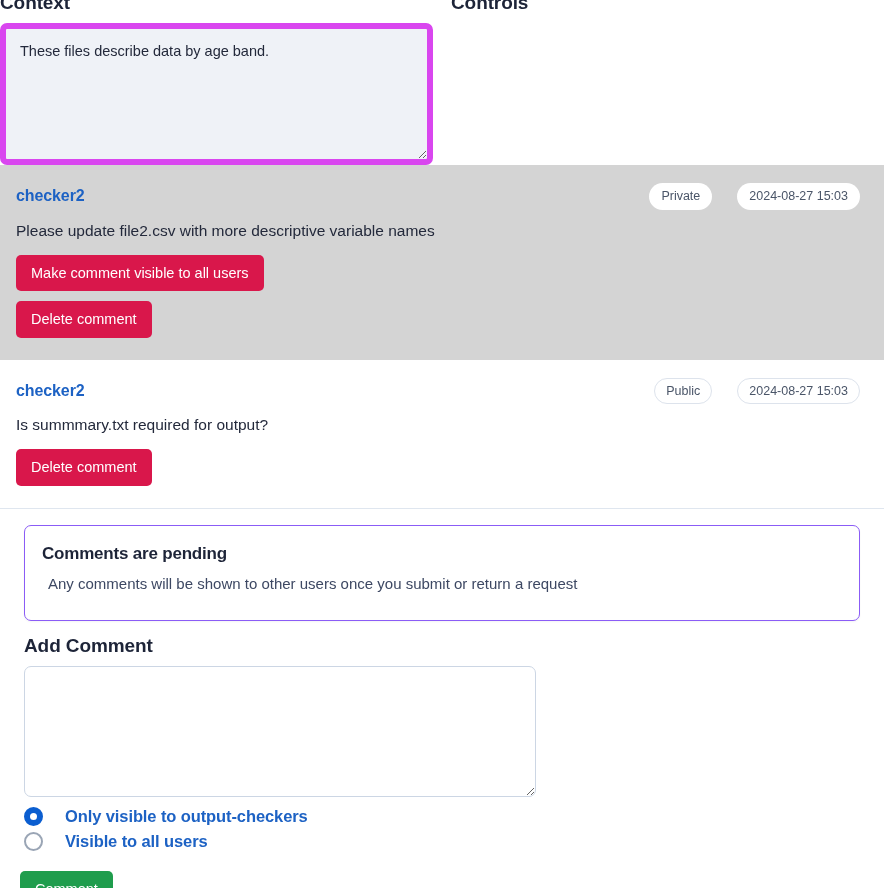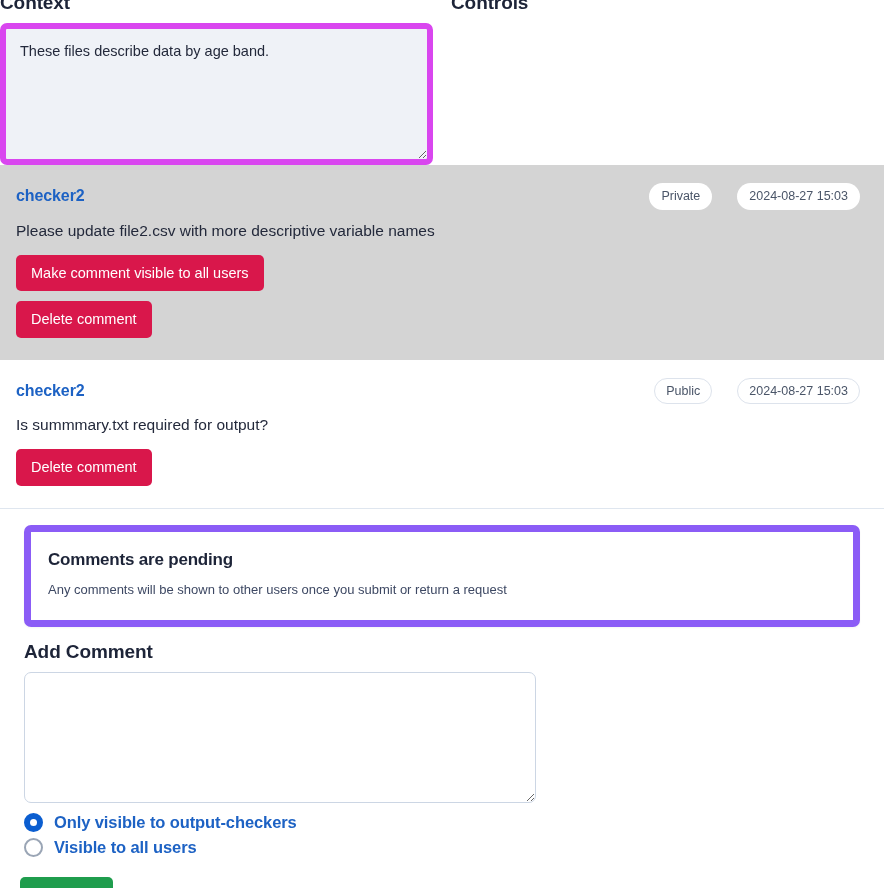--- a/index.html
+++ b/index.html
@@ -110,36 +110,36 @@
   .divider {
     height: 1px;
     background: #dfe6ef;
     width: 100%;
   }
 
   
   .pending-wrap { padding: 16px 24px 0 24px; }
   .pending-panel {
     background: #ffffff;
-    border: 7px solid #8b5cf6;
+    border: 1px solid #8b5cf6;
     border-radius: 7px;
     padding: 18px 17px 20px 17px;
     box-shadow: 0 1px 2px rgba(30,40,60,0.05);
   }
   .pending-title {
     font-size: 17px;
     font-weight: 700;
     color: #1d2438;
     margin: 0 0 10px 0;
     letter-spacing: -0.2px;
   }
   .pending-text {
-    font-size: 13px;
+    font-size: 15px;
     color: #3d4863;
-    margin: 0;
+    margin: 6px;
     line-height: 20px;
   }
 
   
   .add-wrap { padding: 14px 24px 0 24px; }
   .add-title {
     font-size: 19px;
     font-weight: 700;
     color: #1d2438;
     margin: 0 0 9px 0;
@@ -158,21 +158,21 @@
     line-height: 20px;
     color: #23293b;
     resize: vertical;
     outline: none;
   }
 
   .radio-group { margin-top: 10px; }
   .radio-row {
     display: flex;
     align-items: center;
-    gap: 11px;
+    gap: 22px;
     margin-bottom: 6px;
     cursor: pointer;
   }
   .radio-mark {
     width: 19px;
     height: 19px;
     border-radius: 50%;
     border: 2px solid #9aa5b5;
     background: #ffffff;
     flex: 0 0 auto;

